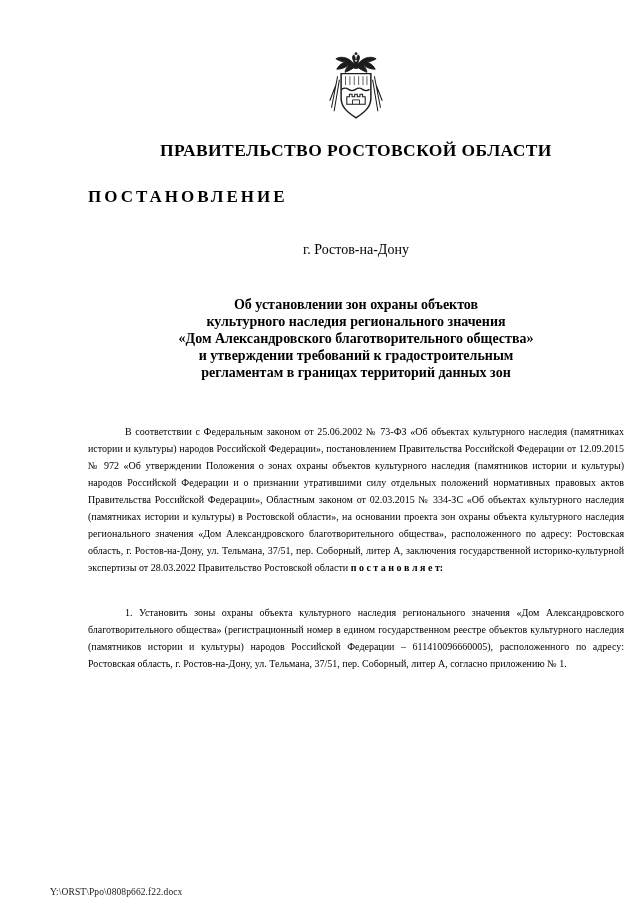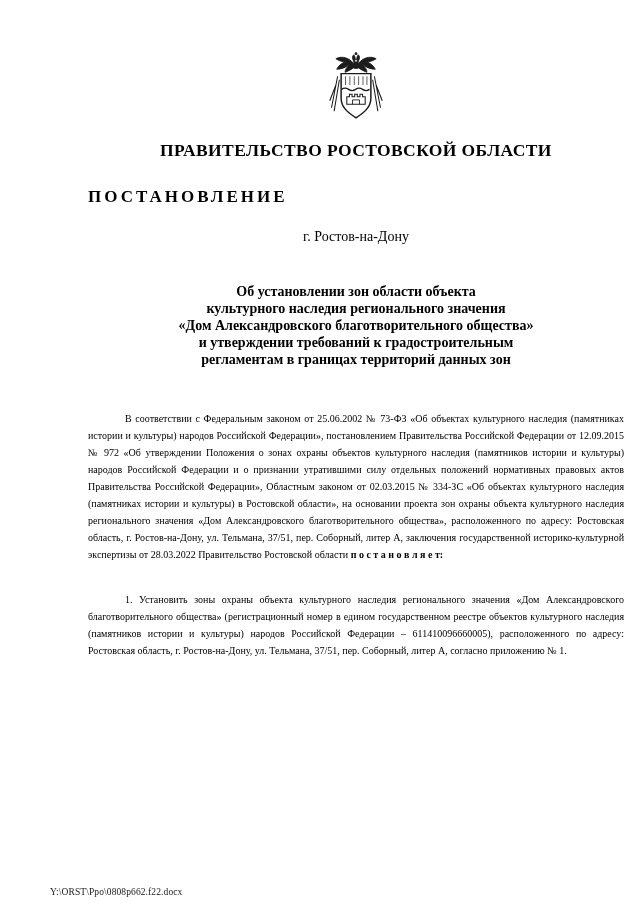--- a/index.html
+++ b/index.html
@@ -33,21 +33,21 @@
     margin-top: 26px;
   }
   .date-line {
     text-align: center;
     font-size: 14px;
     margin-top: 24px;
   }
   .city-line {
     text-align: center;
     font-size: 14px;
-    margin-top: 22px;
+    margin-top: 35px;
   }
   .doc-title {
     text-align: center;
     font-weight: bold;
     font-size: 14px;
     line-height: 17px;
     margin-top: 38px;
   }
   .body-paragraph {
     font-size: 10px;
@@ -102,21 +102,21 @@
   </div>
 
   <div class="org-name">ПРАВИТЕЛЬСТВО РОСТОВСКОЙ ОБЛАСТИ</div>
 
   <div class="doc-type">ПОСТАНОВЛЕНИЕ</div>
 
 
   <div class="city-line">г. Ростов-на-Дону</div>
 
   <div class="doc-title">
-    <div>Об установлении зон области объекта</div>
+    <div>Об установлении зон охраны объектов</div>
     <div>культурного наследия регионального значения</div>
     <div>«Дом Александровского благотворительного общества»</div>
     <div>и утверждении требований к градостроительным</div>
     <div>регламентам в границах территорий данных зон</div>
   </div>
 
   <p class="body-paragraph p-preamble"><span>В соответствии с Федеральным законом от 25.06.2002 № 73-ФЗ «Об объектах культурного наследия (памятниках истории и культуры) народов Российской Федерации», постановлением Правительства Российской Федерации от 12.09.2015 № 972 «Об утверждении Положения о зонах охраны объектов культурного наследия (памятников истории и культуры) народов Российской Федерации и о признании утратившими силу отдельных положений нормативных правовых актов Правительства Российской Федерации», Областным законом от 02.03.2015 № 334-ЗС «Об объектах культурного наследия (памятниках истории и культуры) в Ростовской области», на основании проекта зон охраны объекта культурного наследия регионального значения «Дом Александровского благотворительного общества», расположенного по адресу: Ростовская область, г. Ростов-на-Дону, ул. Тельмана, 37/51, пер. Соборный, литер А, заключения государственной историко-культурной экспертизы от 28.03.2022 Правительство Ростовской области </span><span class="resolution-verb">п о с т а н о в л я е т:</span></p>
 
   <p class="body-paragraph p-item">1. Установить зоны охраны объекта культурного наследия регионального значения «Дом Александровского благотворительного общества» (регистрационный номер в едином государственном реестре объектов культурного наследия (памятников истории и культуры) народов Российской Федерации – 611410096660005), расположенного по адресу: Ростовская область, г. Ростов-на-Дону, ул. Тельмана, 37/51, пер. Соборный, литер А, согласно приложению № 1.</p>
 

